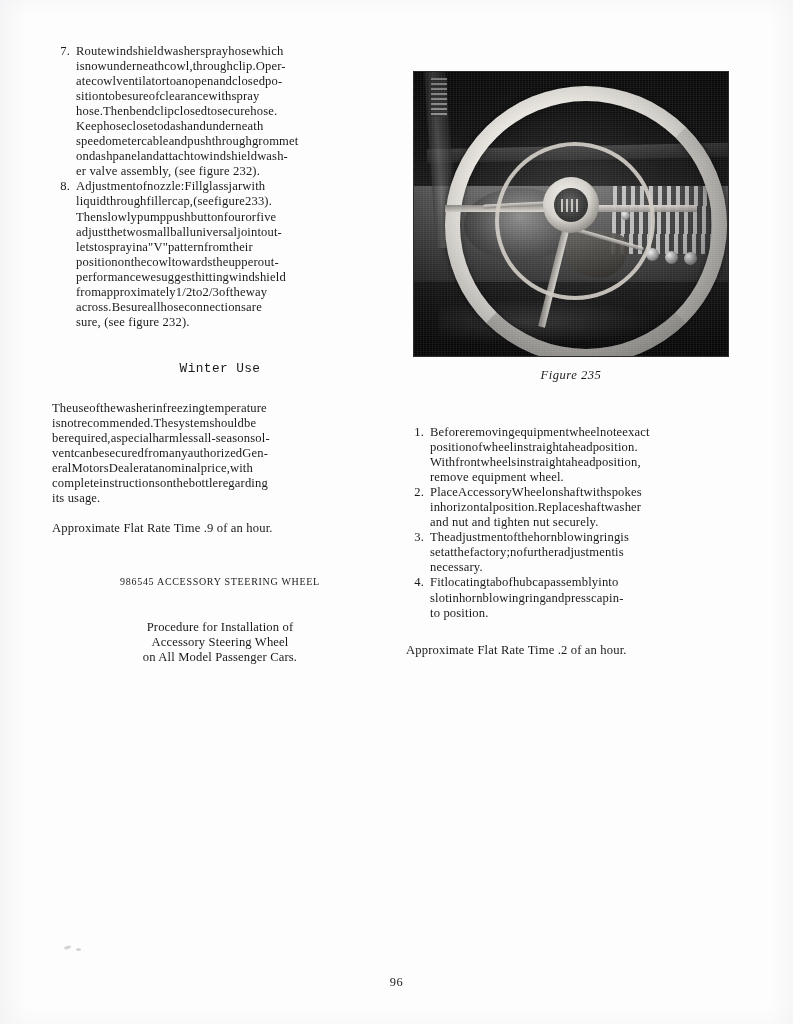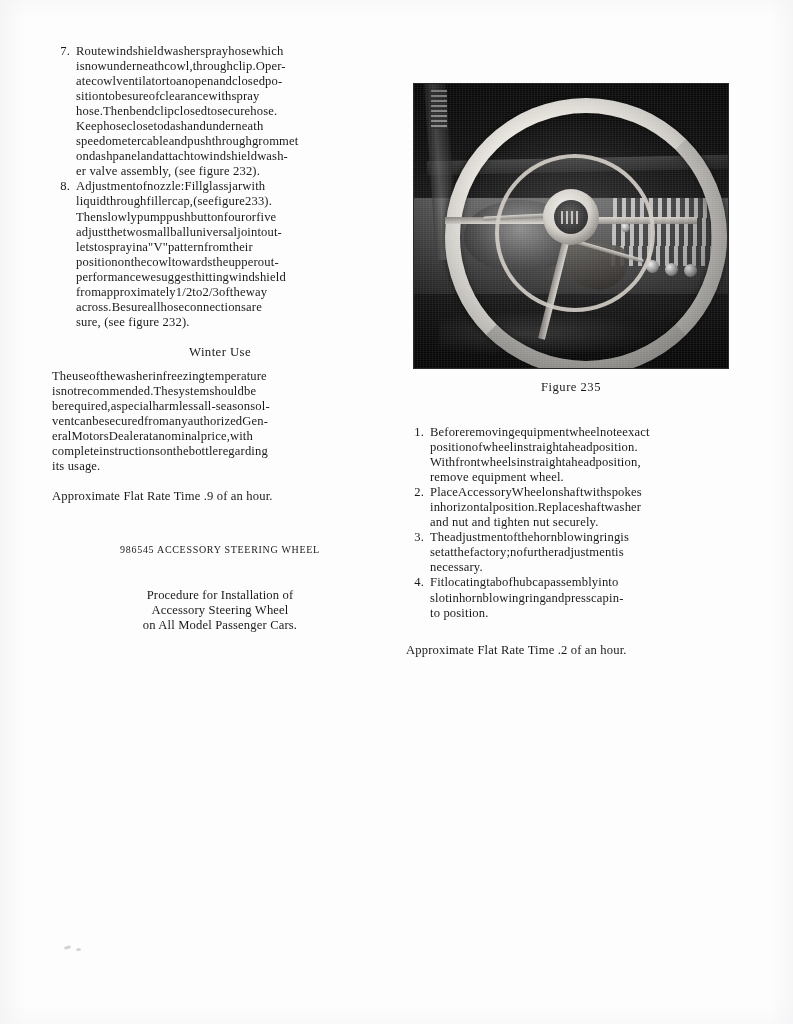--- a/index.html
+++ b/index.html
@@ -72,39 +72,41 @@
     justify-content: space-between;
   }
   .jl > i { font-style: normal; white-space: pre; }
   .ll { display: block; white-space: pre; }
 
   
   .center { text-align: center; }
   .sub-head {
     font-size: 12.8px;
     letter-spacing: 0.4px;
-    margin: 0;
+    margin: 16px;
+    font-family: Liberation Mono, monospace;
   }
   .section-head {
     font-size: 10px;
     letter-spacing: 0.7px;
     margin: 16px;
   }
 
   
   .gap-s { height: 9px; }
   .gap-m { height: 15px; }
   .gap-l { height: 22px; }
 
   
   #figure-block {
     position: absolute;
     left: 406px;
-    top: 84px;
+    top: 72px;
     width: 330px;
+    font-style: italic;
   }
   #photo-frame {
     position: relative;
     width: 314px;
     height: 284px;
     margin-left: 8px;
     background: #0d0d0d;
     overflow: hidden;
     box-shadow: 0 0 0 1px #2a2a2a;
   }
@@ -440,16 +442,17 @@
             <span class="jl"><i>Fit</i><i>locating</i><i>tab</i><i>of</i><i>hub</i><i>cap</i><i>assembly</i><i>into</i></span>
             <span class="jl"><i>slot</i><i>in</i><i>horn</i><i>blowing</i><i>ring</i><i>and</i><i>press</i><i>cap</i><i>in-</i></span>
             <span class="ll">to position.</span>
           </span>
         </div>
       </div>
     <div class="gap-l"></div>
     <div>Approximate Flat Rate Time .2 of an hour.</div>
   </div>
 
+  <div id="page-number">96</div>
 
   <div class="speck" style="left:64px; top:946px; width:7px; height:3px; transform:rotate(-18deg);"></div>
   <div class="speck" style="left:76px; top:948px; width:5px; height:3px;"></div>
 </div>
 
 </body></html>

